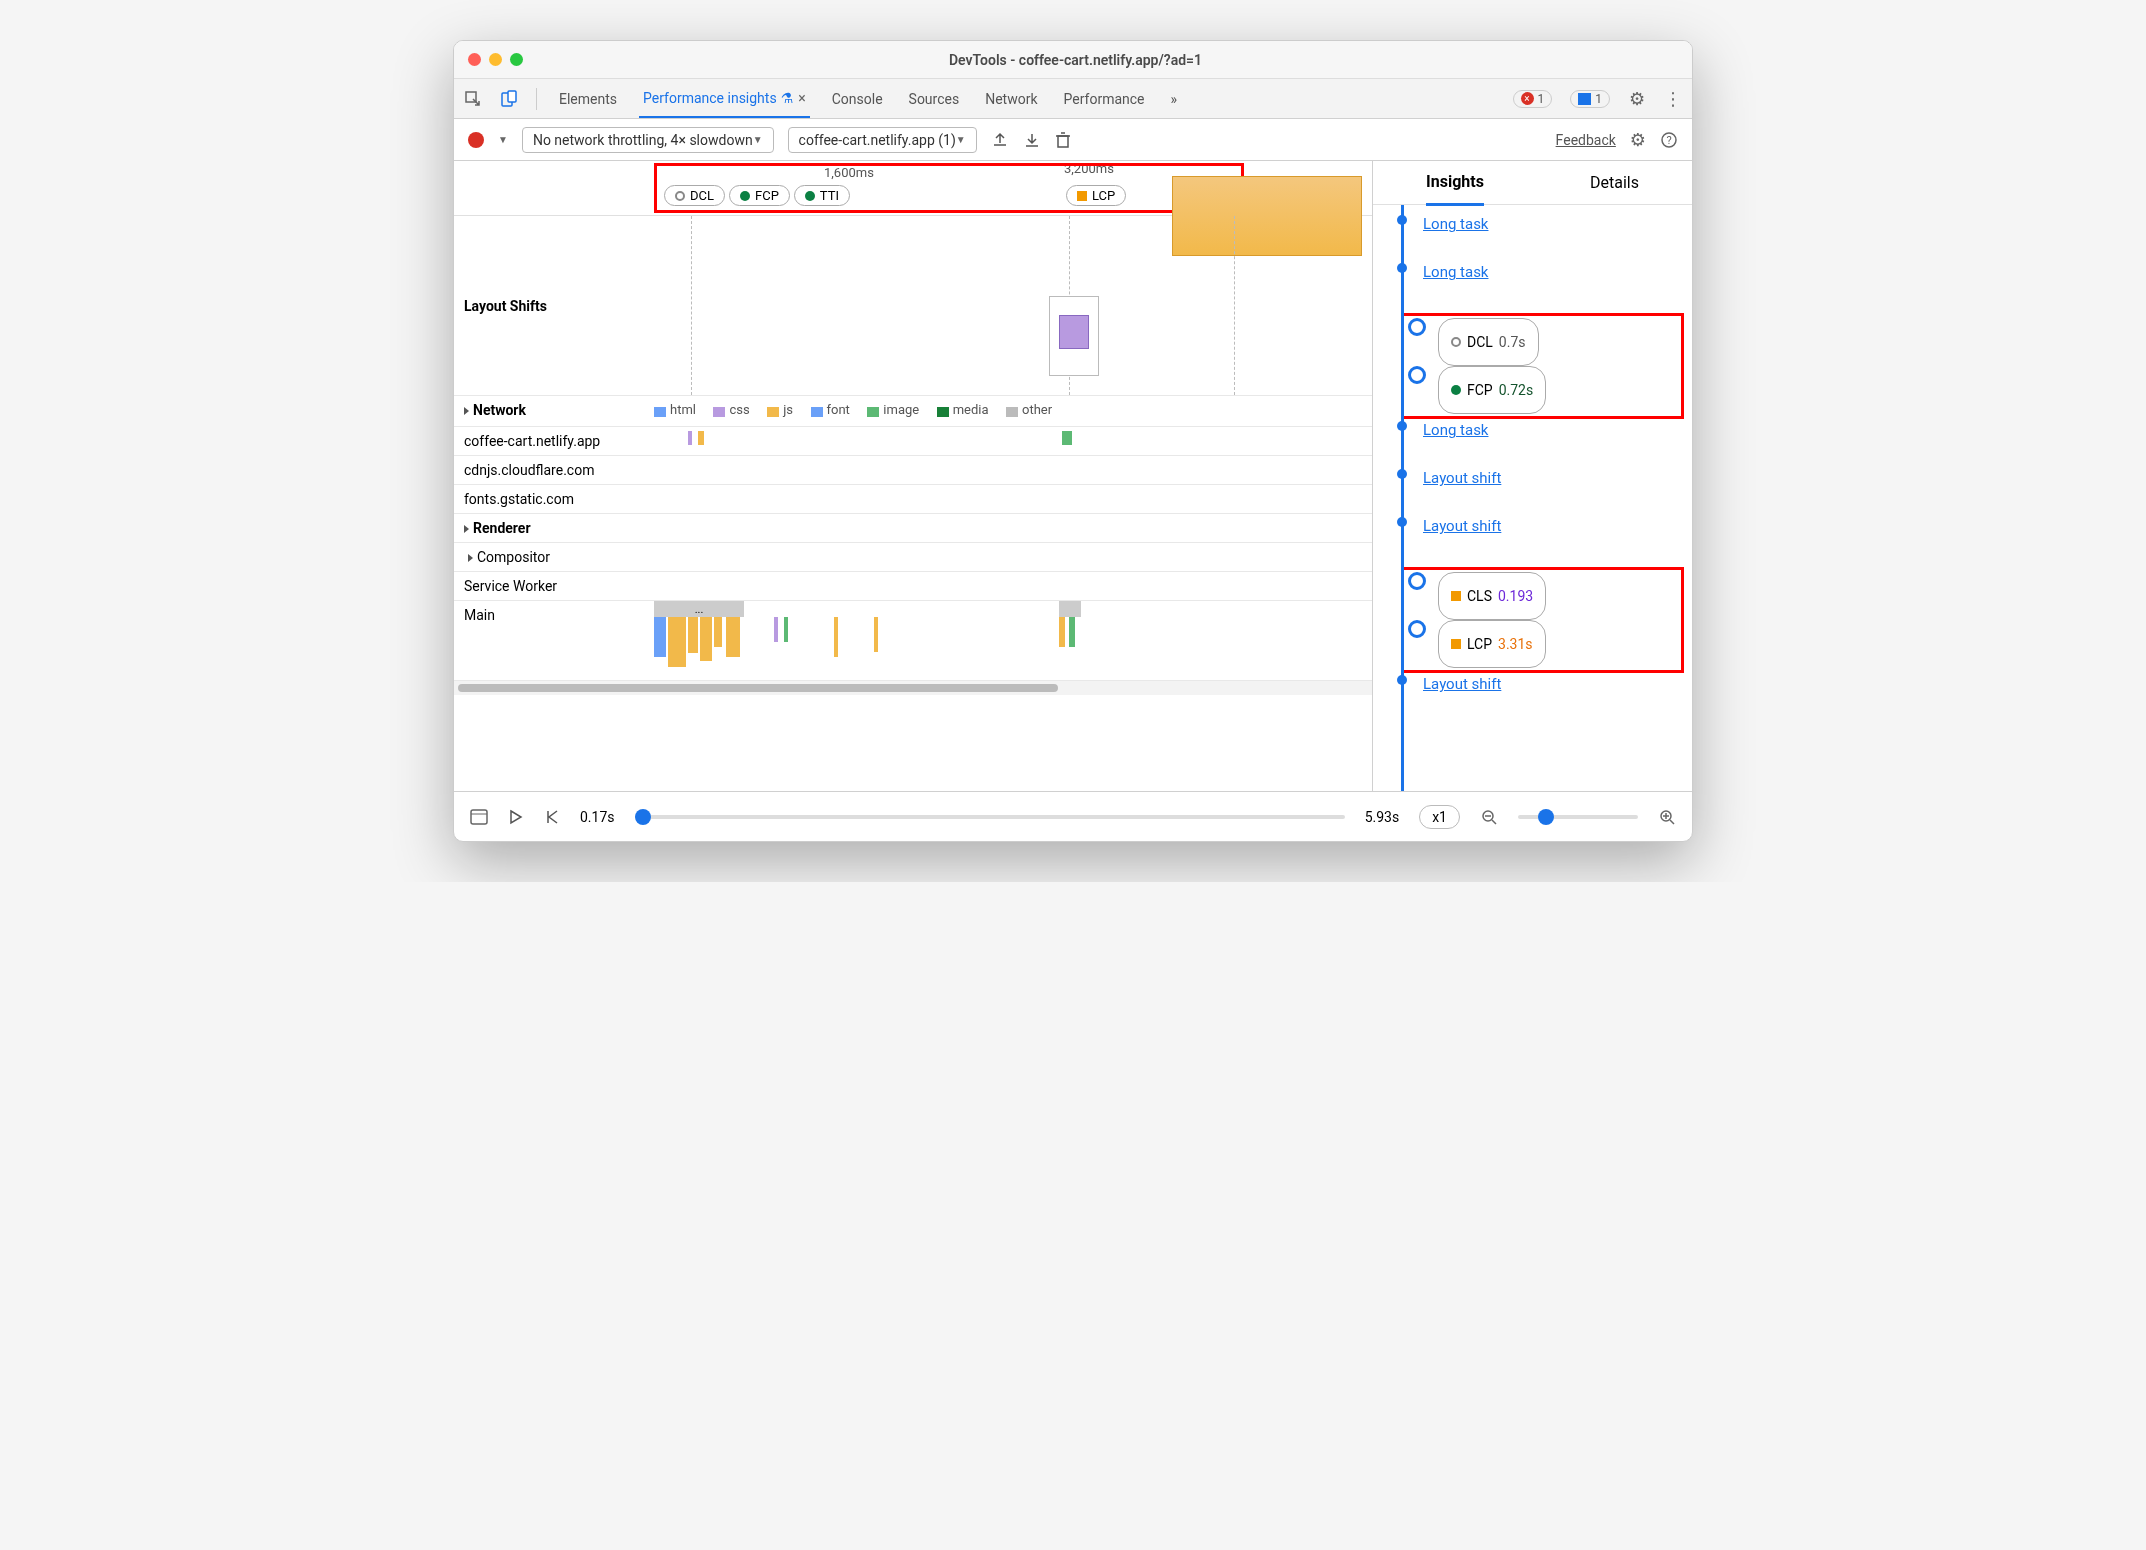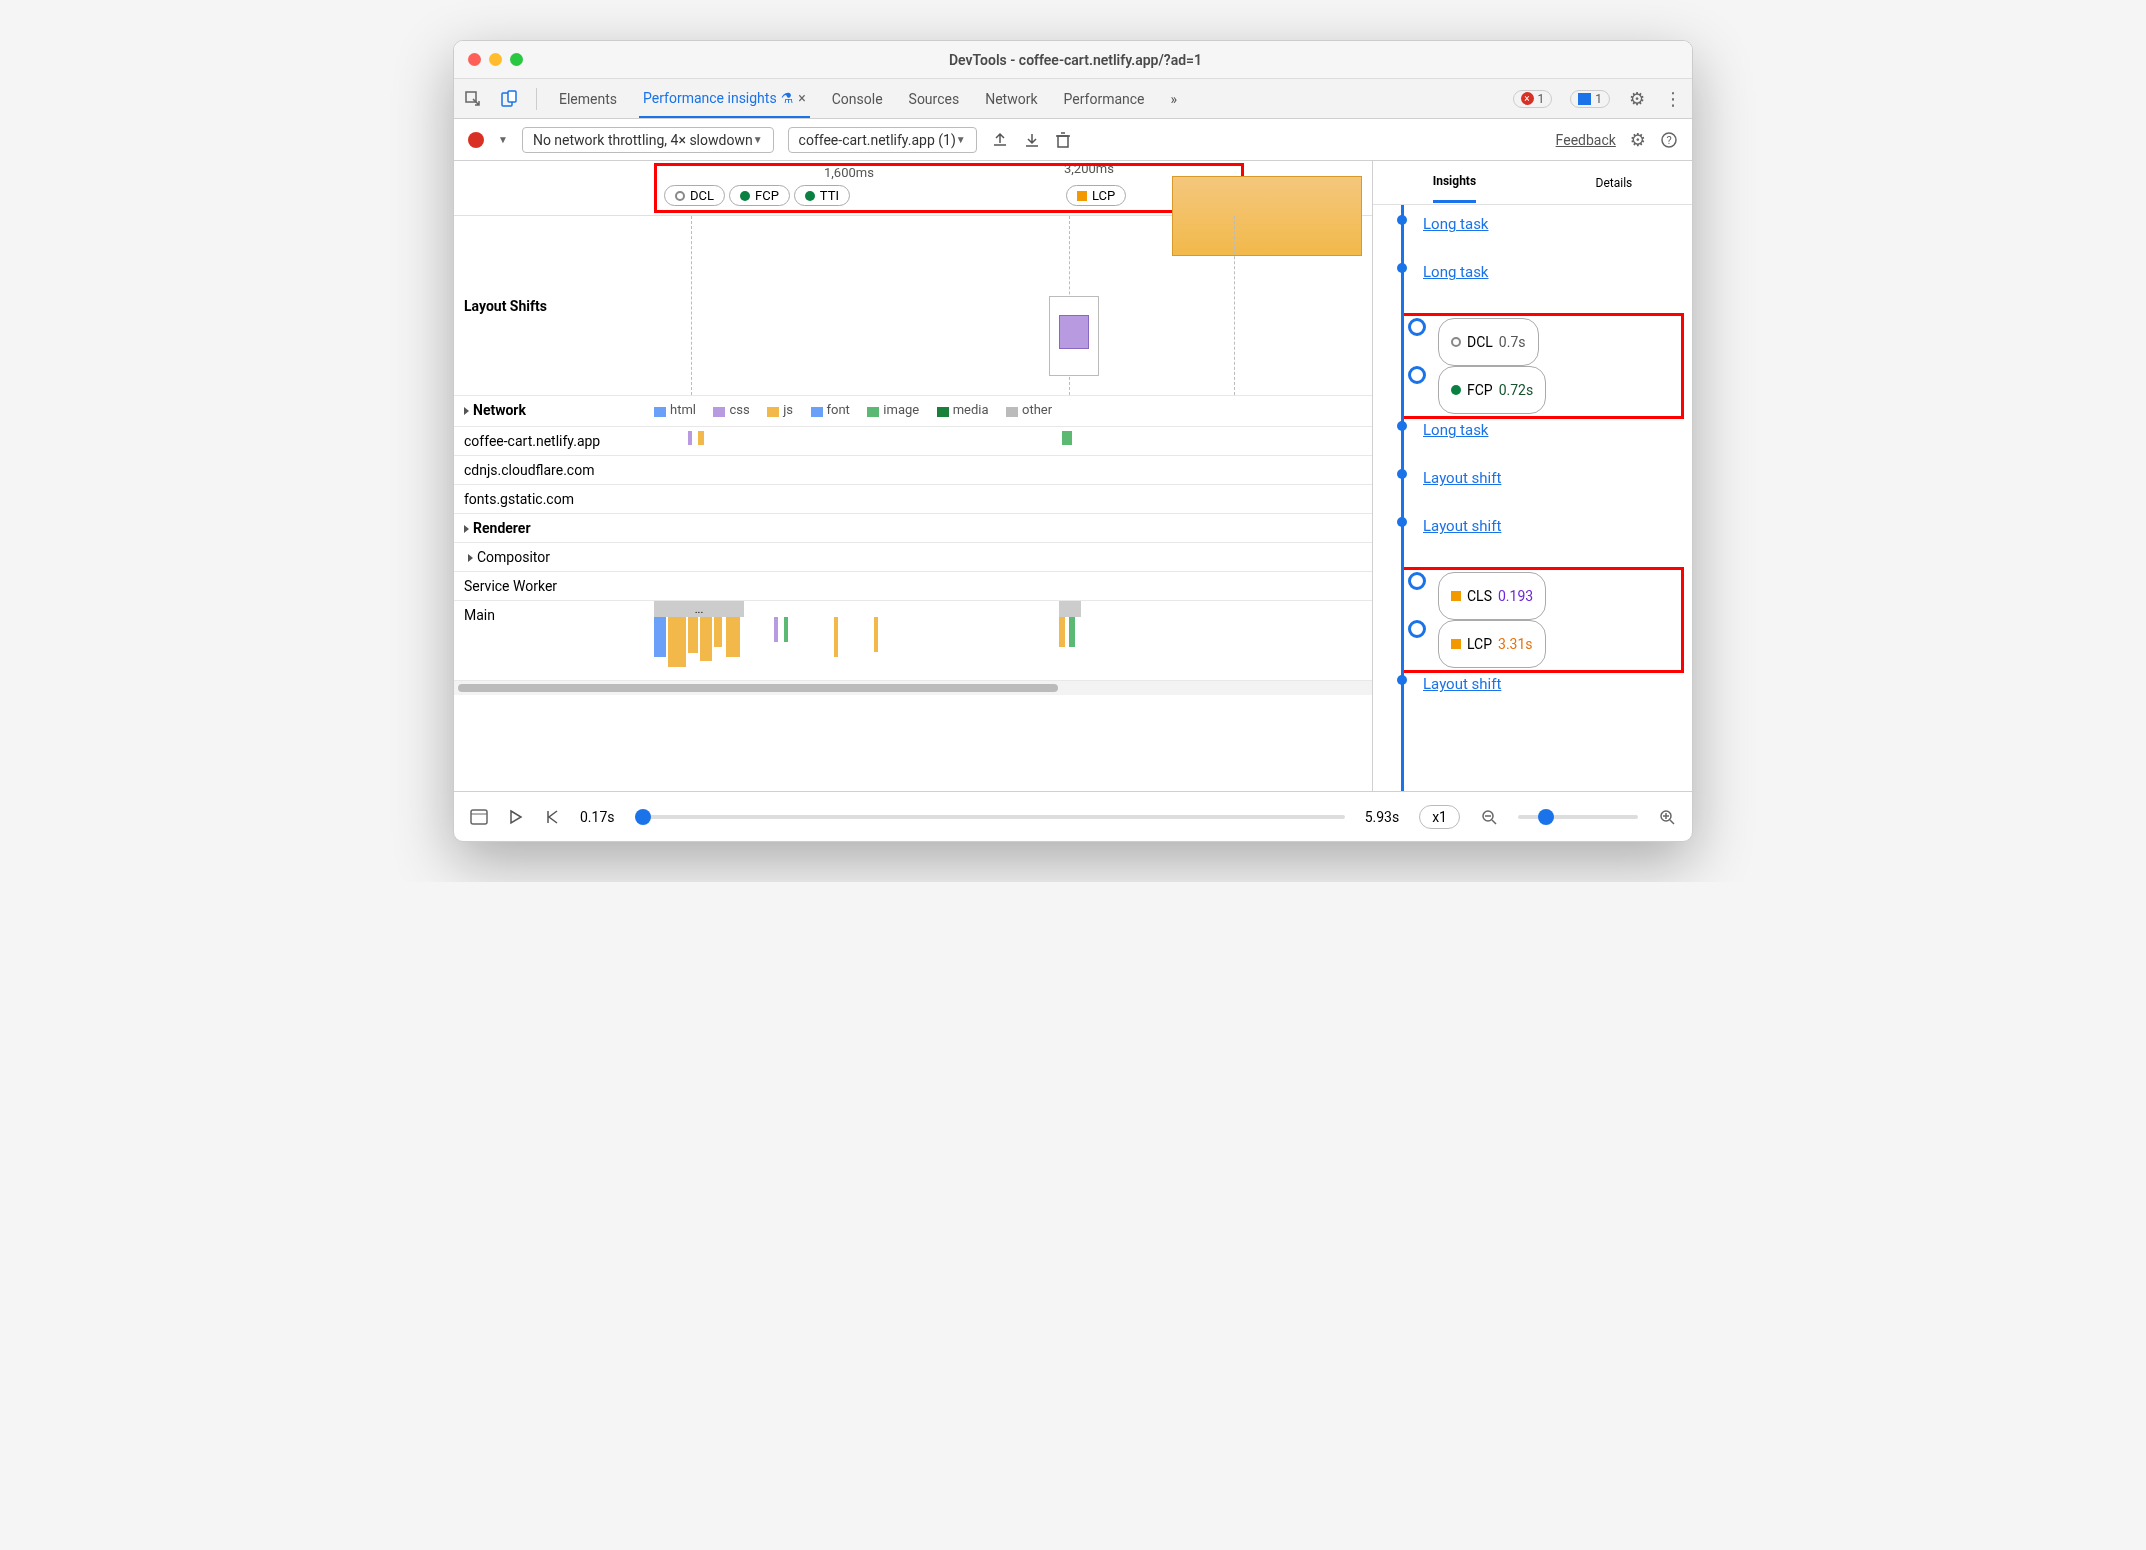--- a/index.html
+++ b/index.html
@@ -17,21 +17,21 @@
   .spacer{flex:1}
   .badge{display:inline-flex;align-items:center;gap:4px;border:1px solid #ccc;border-radius:10px;padding:1px 7px;font-size:12px}
   .toolbar{height:42px;border-bottom:1px solid #d0d0d0;display:flex;align-items:center;padding:0 14px;gap:14px;font-size:14px;color:#333}
   .rec{width:16px;height:16px;border-radius:50%;background:#d93025}
   .selbox{border:1px solid #bbb;border-radius:4px;padding:4px 10px;display:flex;align-items:center;gap:0;background:#fff;cursor:pointer}
   .caret{font-size:10px;color:#666}
   .content{display:flex;height:630px}
   .left{flex:1;overflow:hidden;position:relative;display:flex;flex-direction:column}
   .right{width:320px;border-left:1px solid #d0d0d0;display:flex;flex-direction:column}
   .right-tabs{height:44px;display:flex;align-items:center;justify-content:space-around;border-bottom:1px solid #e0e0e0}
-  .right-tabs .rt{font-size:12px;cursor:pointer;padding:12px 0}
+  .right-tabs .rt{font-size:16px;cursor:pointer;padding:12px 0}
   .right-tabs .rt.act{font-weight:700;border-bottom:3px solid #1a73e8}
   .insights-list{flex:1;overflow:hidden;padding:10px 0 10px 20px;position:relative}
   .vline{position:absolute;left:28px;top:0;bottom:0;width:3px;background:#1a73e8}
   .ins-row{position:relative;height:48px;display:flex;padding-left:30px}
   .ins-dot{position:absolute;left:4px;width:10px;height:10px;border-radius:50%;background:#1a73e8}
   .ins-circle{position:absolute;left:0;width:18px;height:18px;border-radius:50%;background:#fff;border:3px solid #1a73e8}
   .ins-link{color:#1a73e8;text-decoration:underline;font-size:15px;cursor:pointer}
   .ins-pill{display:inline-flex;align-items:center;gap:6px;border:1px solid #aaa;border-radius:16px;padding:4px 12px;font-size:14px;background:#fff}
   .redbox{border:3px solid red;padding:2px 4px;margin:2px 8px}
   .player{height:50px;border-top:1px solid #d0d0d0;display:flex;align-items:center;padding:0 16px;gap:20px;font-size:14px}

